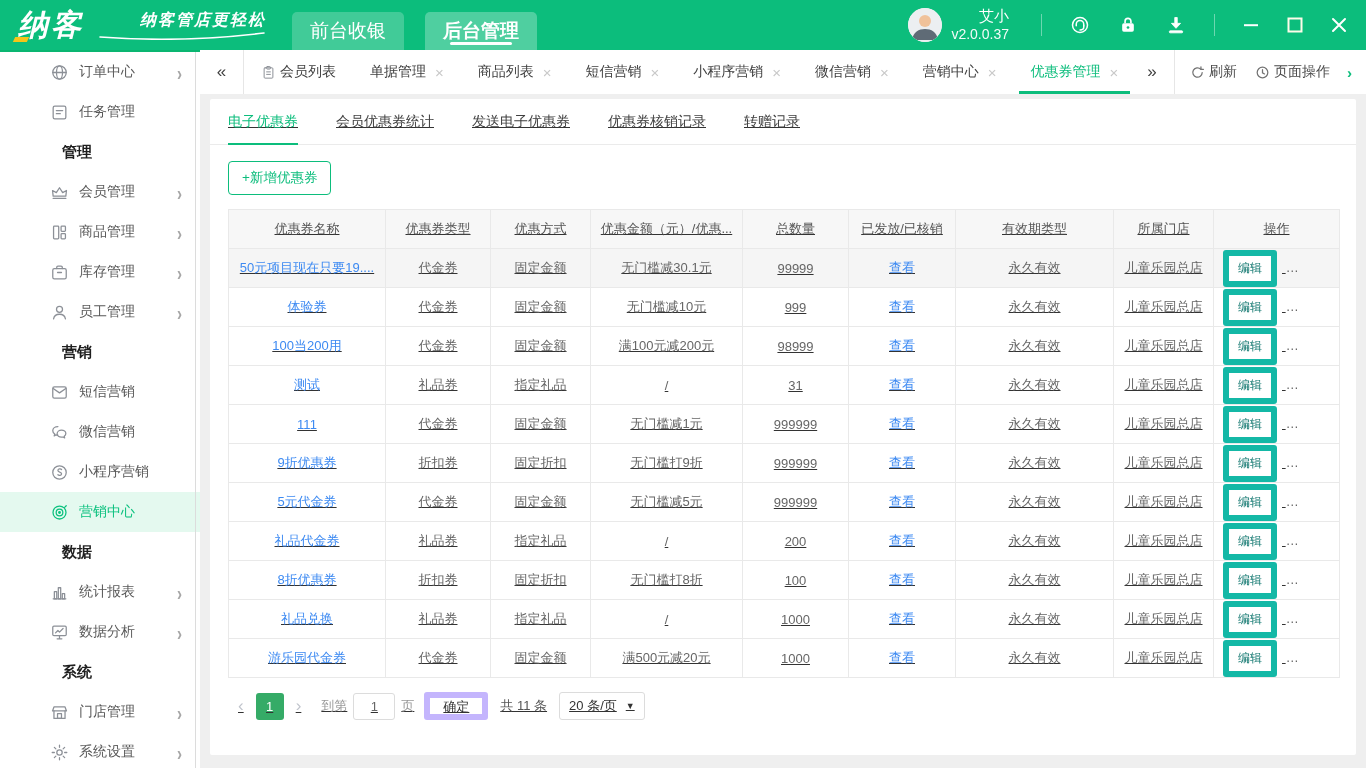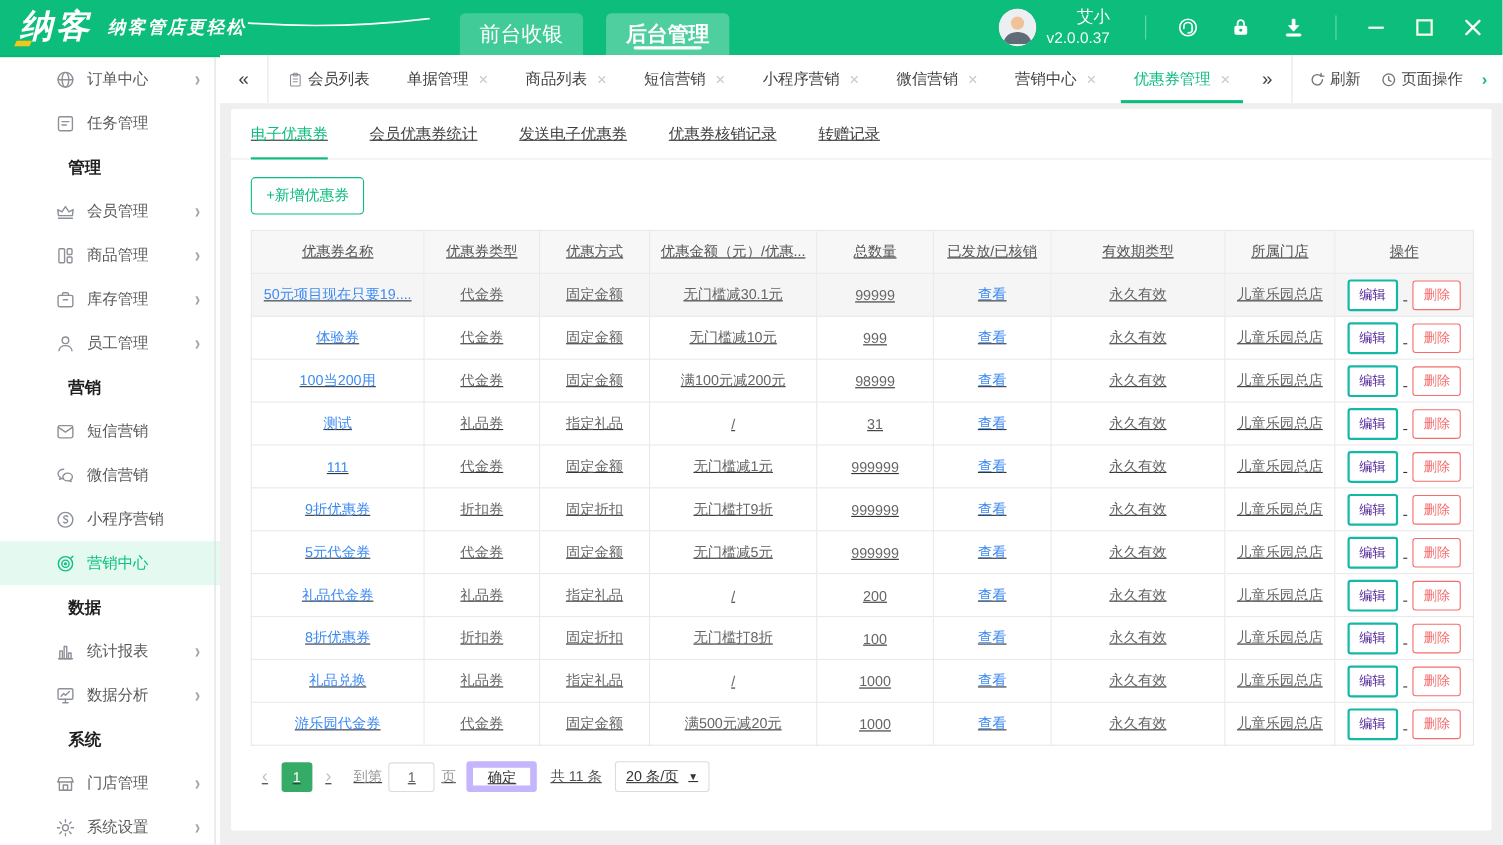--- a/index.html
+++ b/index.html
@@ -3,21 +3,21 @@
 <meta charset="utf-8">
 <style>
   * { margin:0; padding:0; box-sizing:border-box; }
   html,body { width:1366px; height:768px; overflow:hidden;
     font-family:"Liberation Sans","DejaVu Sans",sans-serif; font-size:14px; color:#333; background:#efefef; }
 
   
   .titlebar { height:50px; background:#0cbd7c; display:flex; align-items:center; color:#fff; position:relative;text-align:right; }
   .logo { font-size:30px; font-weight:900; letter-spacing:3px; margin:0 14px 0 18px; font-style:italic; position:relative; line-height:1; }
   .logo .accent { position:absolute; left:-4px; bottom:-2px; width:14px; height:5px; background:#f5c518; transform:skewX(-25deg); }
-  .tagline-wrap { display:flex; flex-direction:row; margin-right:26px; }
+  .tagline-wrap { display:flex; flex-direction:column; margin-right:26px; }
   .tagline { font-size:16px; font-style:italic; letter-spacing:2px; font-weight:bold; }
   .tagline-wrap svg { margin-top:1px; }
   .tb-nav { align-self:flex-end; height:38px; display:flex; align-items:center; justify-content:center;
     min-width:96px; padding:0 18px; background:rgba(255,255,255,.22); border-radius:5px 5px 0 0;
     font-size:19px; margin-right:21px; cursor:pointer; position:relative; }
   .tb-nav.active { background:rgba(255,255,255,.28); font-weight:bold; }
   .tb-nav.active::after { content:""; position:absolute; bottom:5px; left:22%; width:56%; height:3px; background:#fff; border-radius:2px; }
   .tb-spacer { flex:1; }
   .avatar { width:34px; height:34px; border-radius:50%; background:#eef0f2; overflow:hidden; margin-right:9px; flex:none; }
   .userinfo { margin-right:18px; line-height:1.25; }
@@ -75,21 +75,21 @@
     padding:7px 13px; border-radius:4px; font-size:13.5px; cursor:pointer; }
 
   table.grid { border-collapse:collapse; margin:0 18px; table-layout:fixed; width:1111px; flex:none; }
   .grid th, .grid td { border:1px solid #e9e9e9; height:39px; text-align:center; font-weight:normal;
     font-size:13px; overflow:hidden; white-space:nowrap; text-overflow:ellipsis; padding:0 4px; }
   .grid th { background:#f7f7f7; color:#555; }
   .grid td { color:#666; }
   .grid tr.hl td { background:#f5f5f5; }
   a.link { color:#3d8af2; text-decoration:none; cursor:pointer; }
   .btn-edit, .btn-del { display:inline-block; padding:4px 9px; border-radius:3px; font-size:12px; margin:0 5px; background:#fff; cursor:pointer; }
-  .btn-edit { border:2px solid #14b8a6; color:#4c1d95; }
+  .btn-edit { border:6px solid #14b8a6; color:#0f766e; }
   .btn-del  { border:1px solid #f56c6c; color:#f56c6c; }
 
   .pagination { display:flex; align-items:center; margin:14px 18px; font-size:13px; color:#666; flex:none; }
   .pg-arrow { color:#c0c4cc; font-size:17px; padding:0 10px; cursor:pointer; }
   .pg-page { width:28px; height:27px; background:#35ab67; color:#fff; border-radius:3px;
     display:flex; align-items:center; justify-content:center; margin:0 2px; cursor:pointer; }
   .pg-goto { color:#999; margin:0 6px 0 10px; }
   .pg-input { width:42px; height:27px; border:1px solid #dcdcdc; border-radius:3px; text-align:center;
     font-size:13px; color:#666; outline:none; }
   .pg-unit { color:#999; margin:0 10px 0 6px; }

